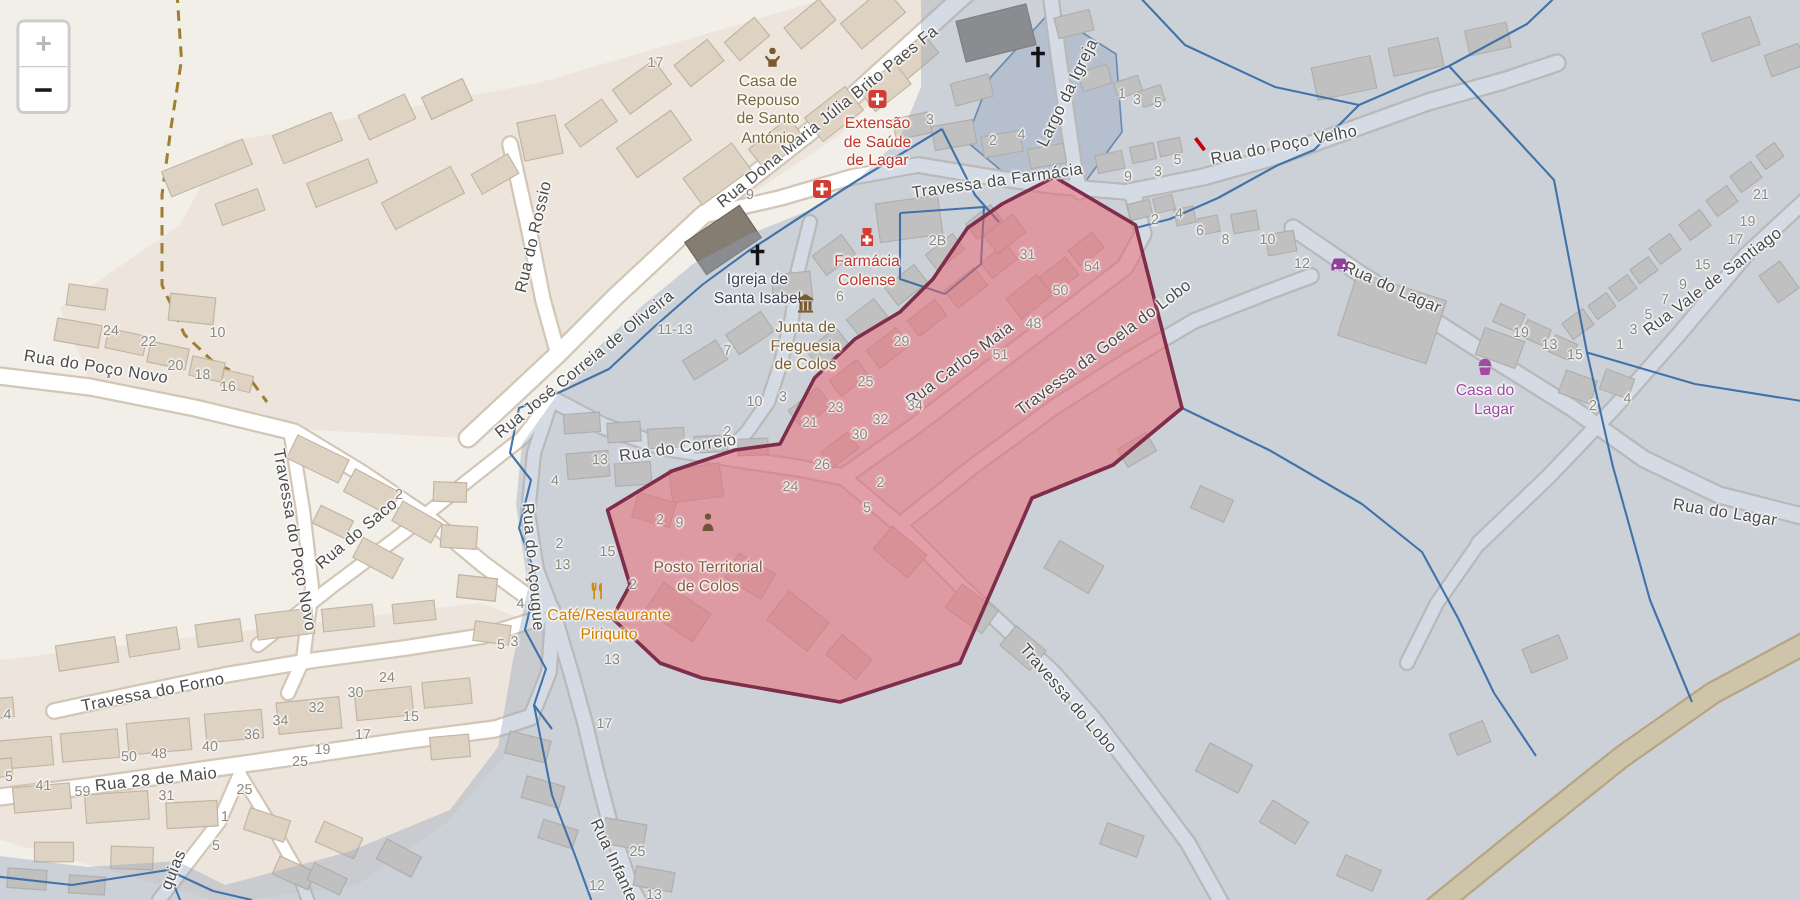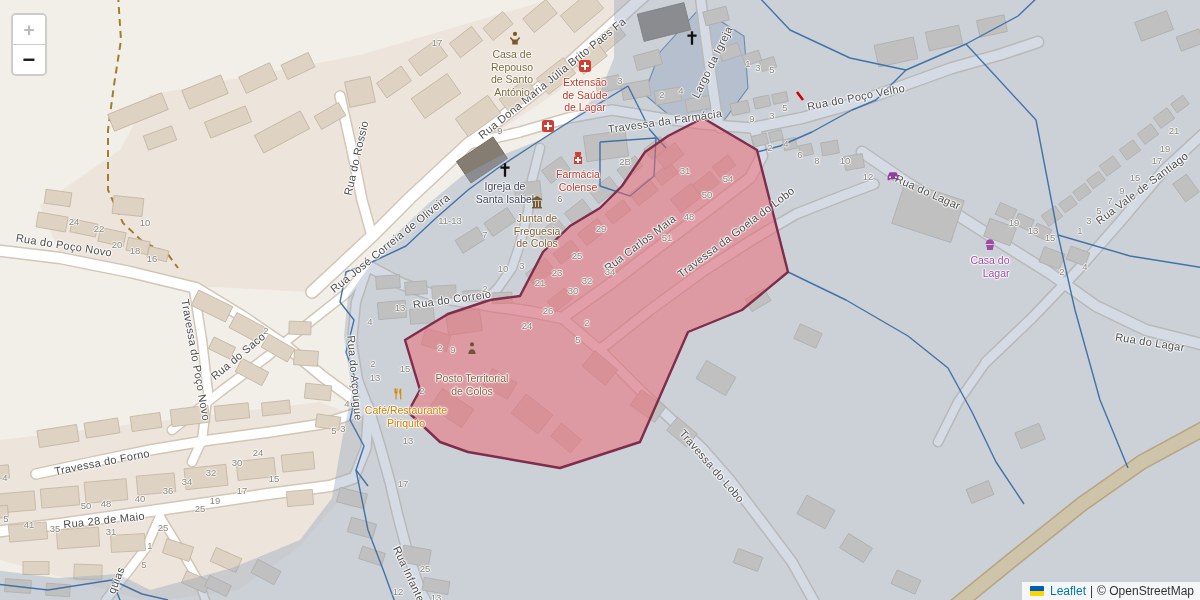--- a/index.html
+++ b/index.html
@@ -350,21 +350,21 @@
       <div class="hn" style="left: 168px; top: 490px;">36</div>
       <div class="hn" style="left: 187px; top: 481px;">34</div>
       <div class="hn" style="left: 211px; top: 472px;">32</div>
       <div class="hn" style="left: 237px; top: 462px;">30</div>
       <div class="hn" style="left: 258px; top: 452px;">24</div>
       <div class="hn" style="left: 274px; top: 478px;">15</div>
       <div class="hn" style="left: 242px; top: 490px;">17</div>
       <div class="hn" style="left: 215px; top: 500px;">19</div>
       <div class="hn" style="left: 200px; top: 508px;">25</div>
       <div class="hn" style="left: 29px; top: 524px;">41</div>
-      <div class="hn" style="left: 55px; top: 528px;">35</div>
+      <div class="hn" style="left: 55px; top: 528px;">59</div>
       <div class="hn" style="left: 111px; top: 531px;">31</div>
       <div class="hn" style="left: 163px; top: 527px;">25</div>
       <div class="hn" style="left: 6px; top: 518px;">5</div>
       <div class="hn" style="left: 5px; top: 477px;">4</div>
       <div class="hn" style="left: 150px; top: 545px;">1</div>
       <div class="hn" style="left: 144px; top: 564px;">5</div>
       <div class="hn" style="left: 425px; top: 568px;">25</div>
       <div class="hn" style="left: 398px; top: 591px;">12</div>
       <div class="hn" style="left: 436px; top: 597px;">13</div>
       <div class="hn" style="left: 1080px; top: 230px;">1</div>
@@ -459,22 +459,13 @@
             <circle cx="9.7" cy="9" r=".9" fill="#fff"></circle>
           </g>
         </svg></div>
     </div>
 
   <div class="zoom-control">
     <div class="zoom-btn zoom-in">+</div>
     <div class="zoom-btn zoom-out">−</div>
   </div>
 
-  <div class="attribution">
-    <span class="ua-flag">
-        <i class="b"></i>
-        <i class="y"></i>
-      </span>
-    <a>Leaflet</a>
-    <span class="sep">|</span>
-    <span>© OpenStreetMap</span>
-  </div>
 </div>
 
 </body></html>

